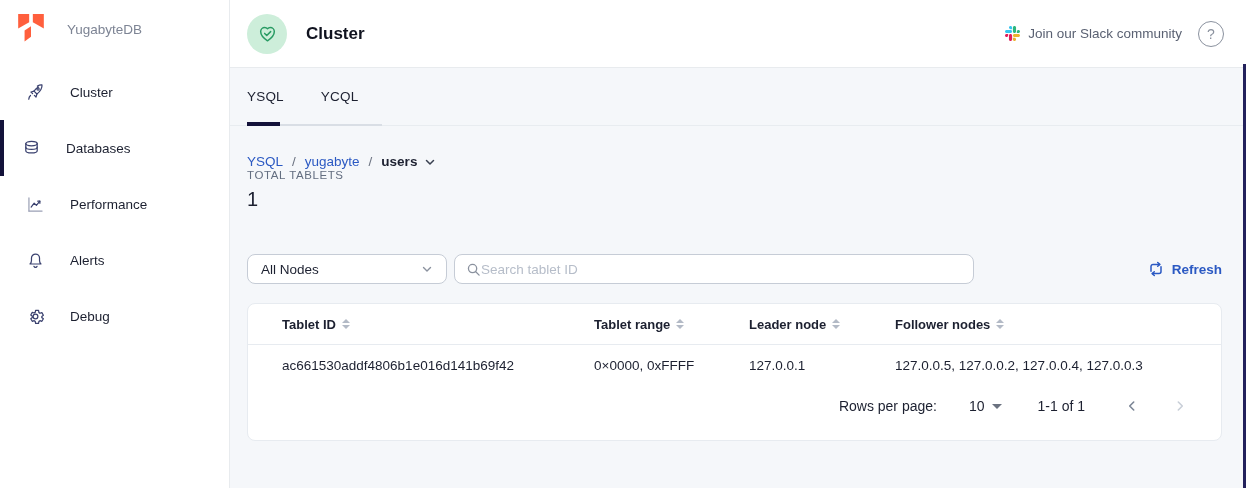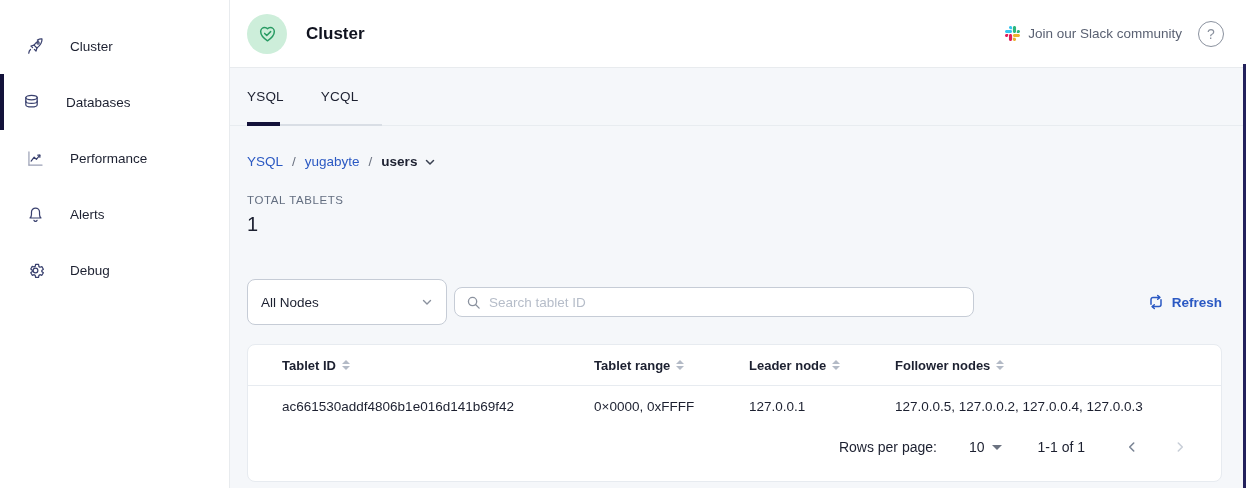--- a/index.html
+++ b/index.html
@@ -47,34 +47,34 @@
   .tab + .tab { margin-left:37px; }
   .tab-track { position:absolute; left:17px; bottom:-1px; width:135px; height:2px; background:#d9dee5; }
   .tab-indicator { position:absolute; left:17px; bottom:-1px; width:33px; height:4px; background:#13123a; }
   
   .content { flex:1; padding:0 24px 0 17px; }
   .breadcrumb { margin-top:28px; display:flex; align-items:center; font-size:13.5px; }
   .crumb-link { color:#2b59c3; cursor:pointer; }
   .crumb-sep { color:#6b7280; margin:0 9px; }
   .crumb-current { color:#1c2030; font-weight:bold; display:flex; align-items:center; cursor:pointer; }
   .crumb-current svg { margin-left:7px; }
-  .stat { margin-top:25px; }
+  .stat { }
   .stat-label { font-size:11.5px; color:#636e80; letter-spacing:.6px; }
   .stat-value { margin-top:7px; font-size:20px; color:#1c2030; }
   .controls { margin-top:43px; display:flex; align-items:center; }
   .select {
-    width:200px; height:46px; background:#fff; border:1px solid #c6ccd6; border-radius:8px;
+    width:200px; height:30px; background:#fff; border:1px solid #c6ccd6; border-radius:8px;
     display:flex; align-items:center; justify-content:space-between; padding:0 13px;
     font-size:13.5px; color:#1c2030; cursor:pointer;
   }
   .search-box {
     margin-left:7px; width:520px; height:30px; background:#fff; border:1px solid #c6ccd6;
     border-radius:8px; display:flex; align-items:center; padding:0 11px;
   }
-  .search-box input { border:none; outline:none; flex:1; margin-left:8px; font-size:13.5px;
+  .search-box input { border:none; outline:none; flex:1; font-size:13.5px;
     color:#0f766e; font-family:"Liberation Sans",sans-serif; background:transparent; }
   .search-box input::placeholder { color:#b6bdc9; }
   .refresh-btn { margin-left:auto; display:flex; align-items:center; cursor:pointer; }
   .refresh-label { margin-left:8px; font-size:13.5px; font-weight:bold; color:#2b59c3; }
   
   .card { margin-top:19px; height:138px; background:#fff; border:1px solid #e7ebf0;
     border-radius:8px; overflow:hidden; }
   .thead, .trow { display:grid; grid-template-columns:346px 155px 146px 1fr; align-items:center; }
   .thead { height:41px; border-bottom:1px solid #e7ebf0; }
   .th { font-size:13px; font-weight:bold; color:#1c2030; display:flex; align-items:center; cursor:pointer; }
@@ -93,20 +93,28 @@
   .page-range { margin-left:36px; }
   .page-btn { margin-left:34px; display:flex; align-items:center; cursor:pointer; }
   .page-btn.first { margin-left:40px; }
   
   .scroll-strip { position:absolute; right:0; top:64px; bottom:0; width:3px; background:#23215c; }
 </style>
 </head>
 <body>
 
 <aside class="sidebar">
+  <div class="logo-row">
+    <svg class="logo-mark" viewBox="0 0 32 36">
+      <polygon points="2,1 14,1 14,10 2,17" fill="#ff5f3d"></polygon>
+      <polygon points="18,1 30,1 30,17 18,10" fill="#ff5f3d"></polygon>
+      <polygon points="9,19 16,14.5 16,26 9,31" fill="#ff5f3d"></polygon>
+    </svg>
+    <span class="brand">YugabyteDB</span>
+  </div>
 
   <nav class="nav">
     <div class="nav-item">
       <span class="nav-icon">
         <svg width="21" height="21" viewBox="0 0 24 24" fill="none" stroke="#39406e" stroke-width="1.4" stroke-linecap="round" stroke-linejoin="round">
           <path d="M14.2 4.6c2-1.1 4.2-1.3 5.2-1.2.1 1-.1 3.2-1.2 5.2-.9 1.7-2.4 3.5-4.6 5.1l-3.3-3.3c1.6-2.2 3.4-3.7 5.1-4.6z"></path>
           <circle cx="14.9" cy="8.1" r="1.3"></circle>
           <path d="M10.3 10.4l-3.5 1 1.9 1.9"></path>
           <path d="M13.6 13.7l-1 3.5-1.9-1.9"></path>
           <path d="M4.3 19.7c.1-1.9.8-3.3 2-4.3"></path>

